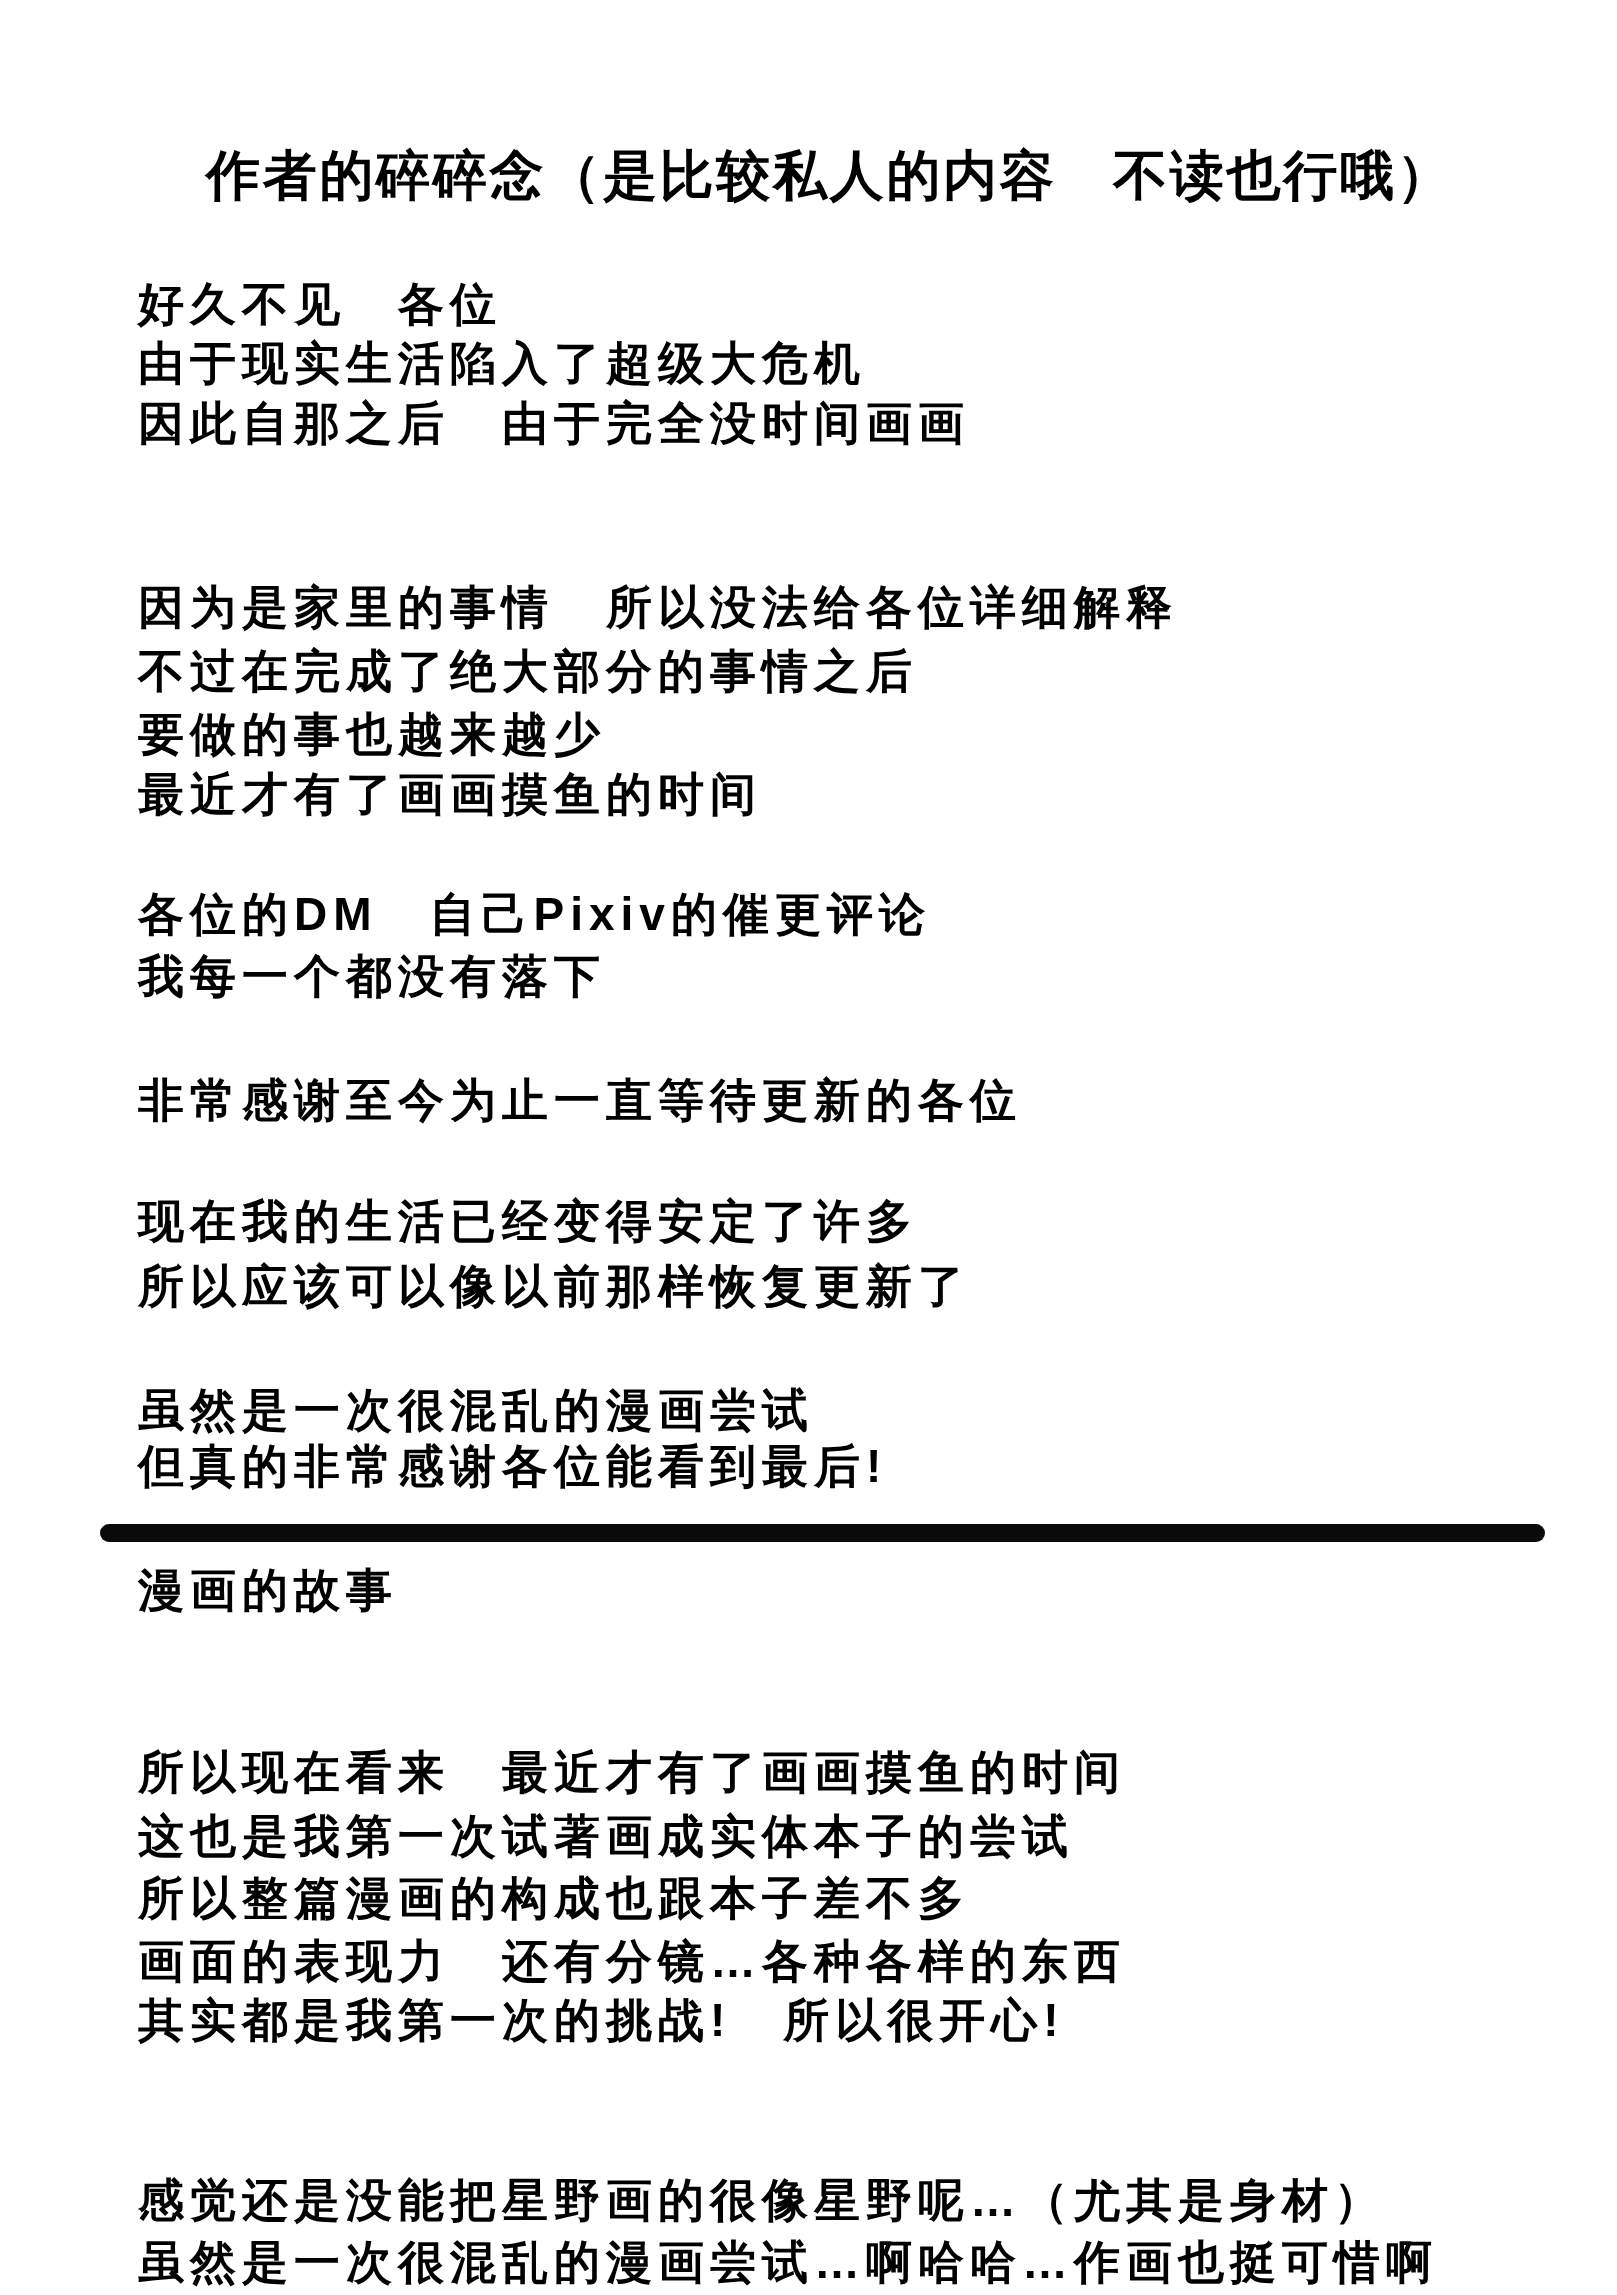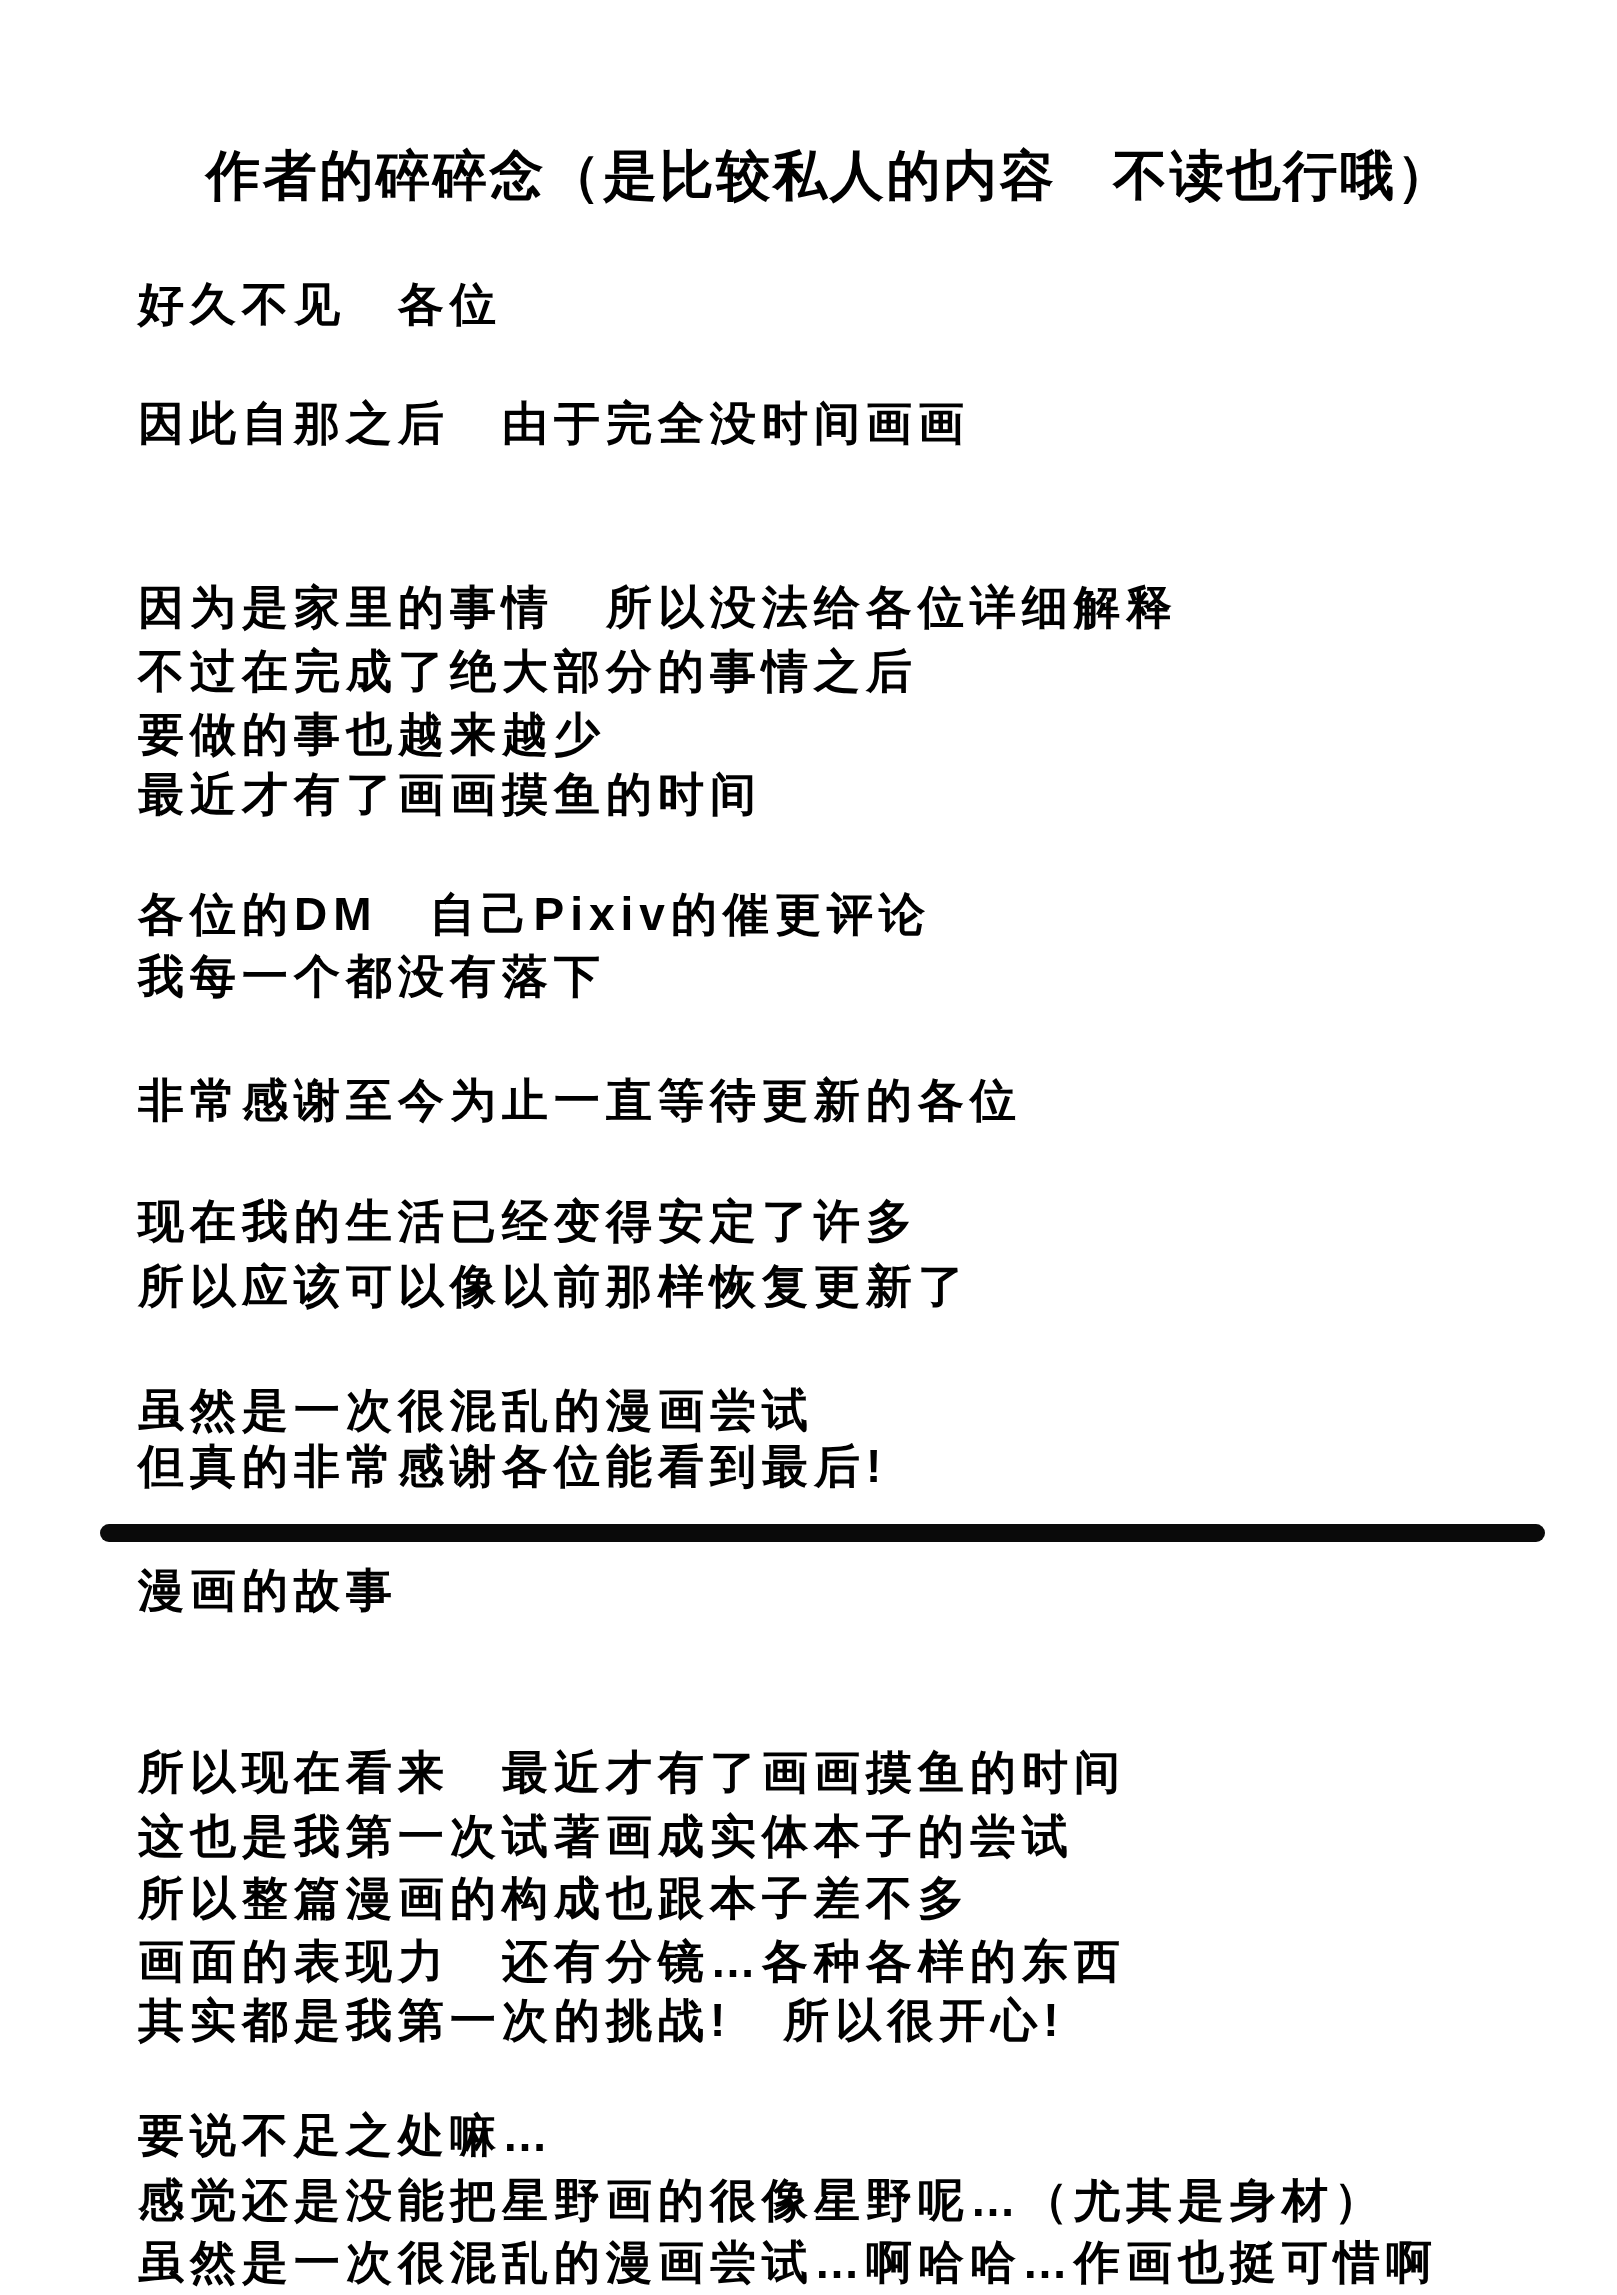--- a/index.html
+++ b/index.html
@@ -41,20 +41,21 @@
   }
 </style>
 </head>
 <body>
 
 <div class="page">
 
   <div class="title-line">作者的碎碎念（是比较私人的内容　不读也行哦）</div>
 
   <div class="body-line" style="top:277px">好久不见　各位</div>
+  <div class="body-line" style="top:336px">由于现实生活陷入了超级大危机</div>
   <div class="body-line" style="top:396px">因此自那之后　由于完全没时间画画</div>
 
   <div class="body-line" style="top:580px">因为是家里的事情　所以没法给各位详细解释</div>
   <div class="body-line" style="top:644px">不过在完成了绝大部分的事情之后</div>
   <div class="body-line" style="top:707px">要做的事也越来越少</div>
   <div class="body-line" style="top:767px">最近才有了画画摸鱼的时间</div>
 
   <div class="body-line" style="top:887px">各位的DM　自己Pixiv的催更评论</div>
   <div class="body-line" style="top:949px">我每一个都没有落下</div>
 
@@ -69,18 +70,17 @@
   <div class="section-divider"></div>
 
   <div class="body-line" style="top:1563px">漫画的故事</div>
 
   <div class="body-line" style="top:1745px">所以现在看来　最近才有了画画摸鱼的时间</div>
   <div class="body-line" style="top:1809px">这也是我第一次试著画成实体本子的尝试</div>
   <div class="body-line" style="top:1871px">所以整篇漫画的构成也跟本子差不多</div>
   <div class="body-line" style="top:1993px">其实都是我第一次的挑战!　所以很开心!</div>
   <div class="body-line" style="top:1934px">画面的表现力　还有分镜…各种各样的东西</div>
 
-  <div class="body-line" style="top:2108px">要说不足之处嘛…</div>
   <div class="body-line" style="top:2173px">感觉还是没能把星野画的很像星野呢…（尤其是身材）</div>
   <div class="body-line" style="top:2235px">虽然是一次很混乱的漫画尝试…啊哈哈…作画也挺可惜啊</div>
 
 </div>
 
 
 </body></html>

